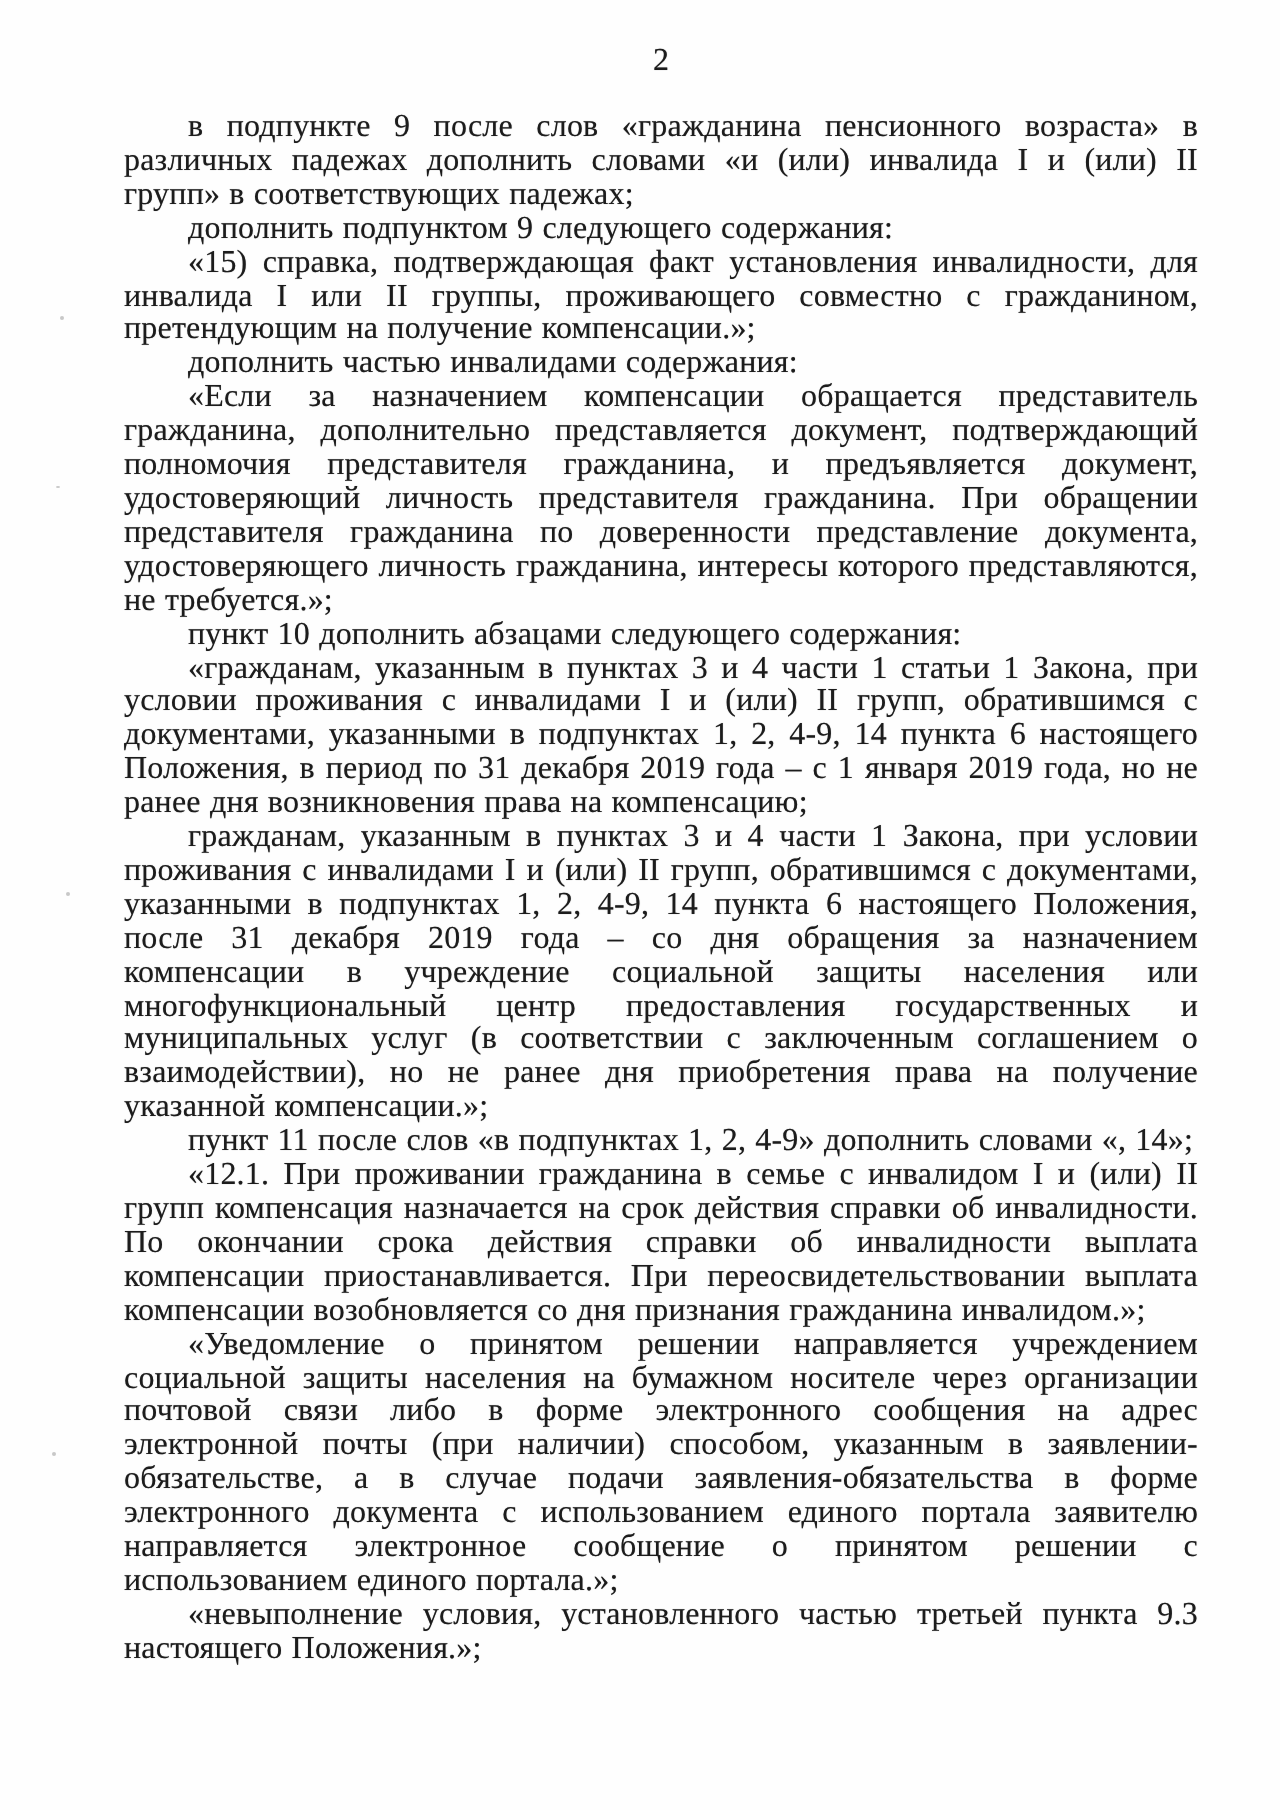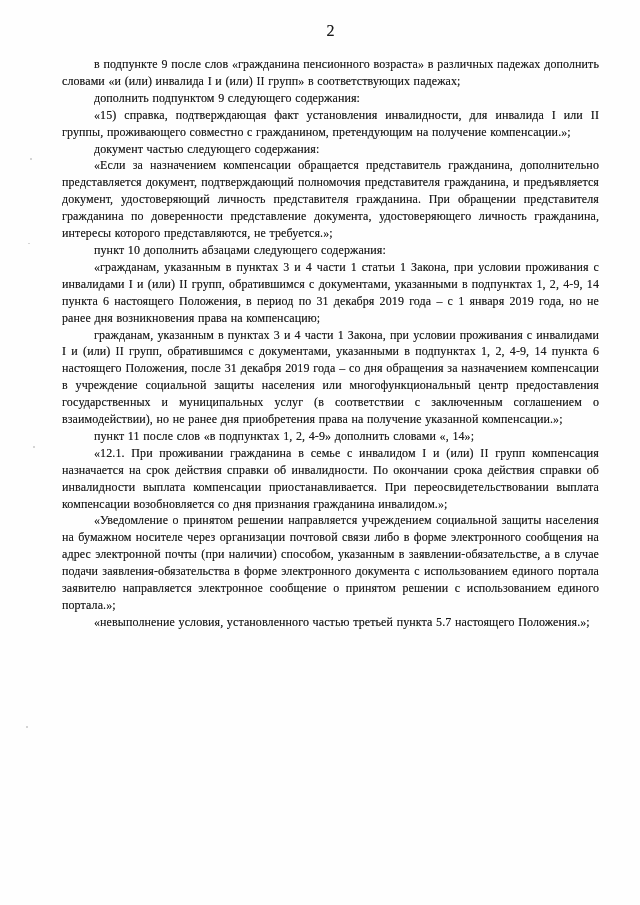--- a/index.html
+++ b/index.html
@@ -28,21 +28,21 @@
   }
   .doc-body {
     position: absolute;
     top: 56px;
     left: 62px;
     width: 537px;
   }
   .doc-body p {
     margin: 0;
     padding: 0;
-    font-size: 12px;
+    font-size: 16px;
     line-height: 16.9px;
     text-align: justify;
     text-indent: 32px;
     hyphens: none;
     word-spacing: 0.5px;
     letter-spacing: 0.1px;
     text-shadow: 0 0 0.4px rgba(20,20,20,0.55);
   }
   
   .speck {
@@ -60,29 +60,29 @@
 <body>
 
 <div class="page">
 
   <div class="page-number">2</div>
 
   <div class="doc-body">
     <p>в подпункте 9 после слов «гражданина пенсионного возраста» в различных падежах дополнить словами «и (или) инвалида I и (или) II групп» в соответствующих падежах;</p>
     <p>дополнить подпунктом 9 следующего содержания:</p>
     <p>«15) справка, подтверждающая факт установления инвалидности, для инвалида I или II группы, проживающего совместно с гражданином, претендующим на получение компенсации.»;</p>
-    <p>документ частью следующего содержания:</p>
+    <p>дополнить частью инвалидами содержания:</p>
     <p>«Если за назначением компенсации обращается представитель гражданина, дополнительно представляется документ, подтверждающий полномочия представителя гражданина, и предъявляется документ, удостоверяющий личность представителя гражданина. При обращении представителя гражданина по доверенности представление документа, удостоверяющего личность гражданина, интересы которого представляются, не требуется.»;</p>
     <p>пункт 10 дополнить абзацами следующего содержания:</p>
     <p>«гражданам, указанным в пунктах 3 и 4 части 1 статьи 1 Закона, при условии проживания с инвалидами I и (или) II групп, обратившимся с документами, указанными в подпунктах 1, 2, 4-9, 14 пункта 6 настоящего Положения, в период по 31 декабря 2019 года – с 1 января 2019 года, но не ранее дня возникновения права на компенсацию;</p>
     <p>гражданам, указанным в пунктах 3 и 4 части 1 Закона, при условии проживания с инвалидами I и (или) II групп, обратившимся с документами, указанными в подпунктах 1, 2, 4-9, 14 пункта 6 настоящего Положения, после 31 декабря 2019 года – со дня обращения за назначением компенсации в учреждение социальной защиты населения или многофункциональный центр предоставления государственных и муниципальных услуг (в соответствии с заключенным соглашением о взаимодействии), но не ранее дня приобретения права на получение указанной компенсации.»;</p>
     <p>пункт 11 после слов «в подпунктах 1, 2, 4-9» дополнить словами «, 14»;</p>
     <p>«12.1. При проживании гражданина в семье с инвалидом I и (или) II групп компенсация назначается на срок действия справки об инвалидности. По окончании срока действия справки об инвалидности выплата компенсации приостанавливается. При переосвидетельствовании выплата компенсации возобновляется со дня признания гражданина инвалидом.»;</p>
     <p>«Уведомление о принятом решении направляется учреждением социальной защиты населения на бумажном носителе через организации почтовой связи либо в форме электронного сообщения на адрес электронной почты (при наличии) способом, указанным в заявлении-обязательстве, а в случае подачи заявления-обязательства в форме электронного документа с использованием единого портала заявителю направляется электронное сообщение о принятом решении с использованием единого портала.»;</p>
-    <p>«невыполнение условия, установленного частью третьей пункта 5.7 настоящего Положения.»;</p>
+    <p>«невыполнение условия, установленного частью третьей пункта 9.3 настоящего Положения.»;</p>
   </div>
 
   <div class="speck s1"></div>
   <div class="speck s2"></div>
   <div class="speck s3"></div>
   <div class="speck s4"></div>
 
 </div>
 
 </body></html>

